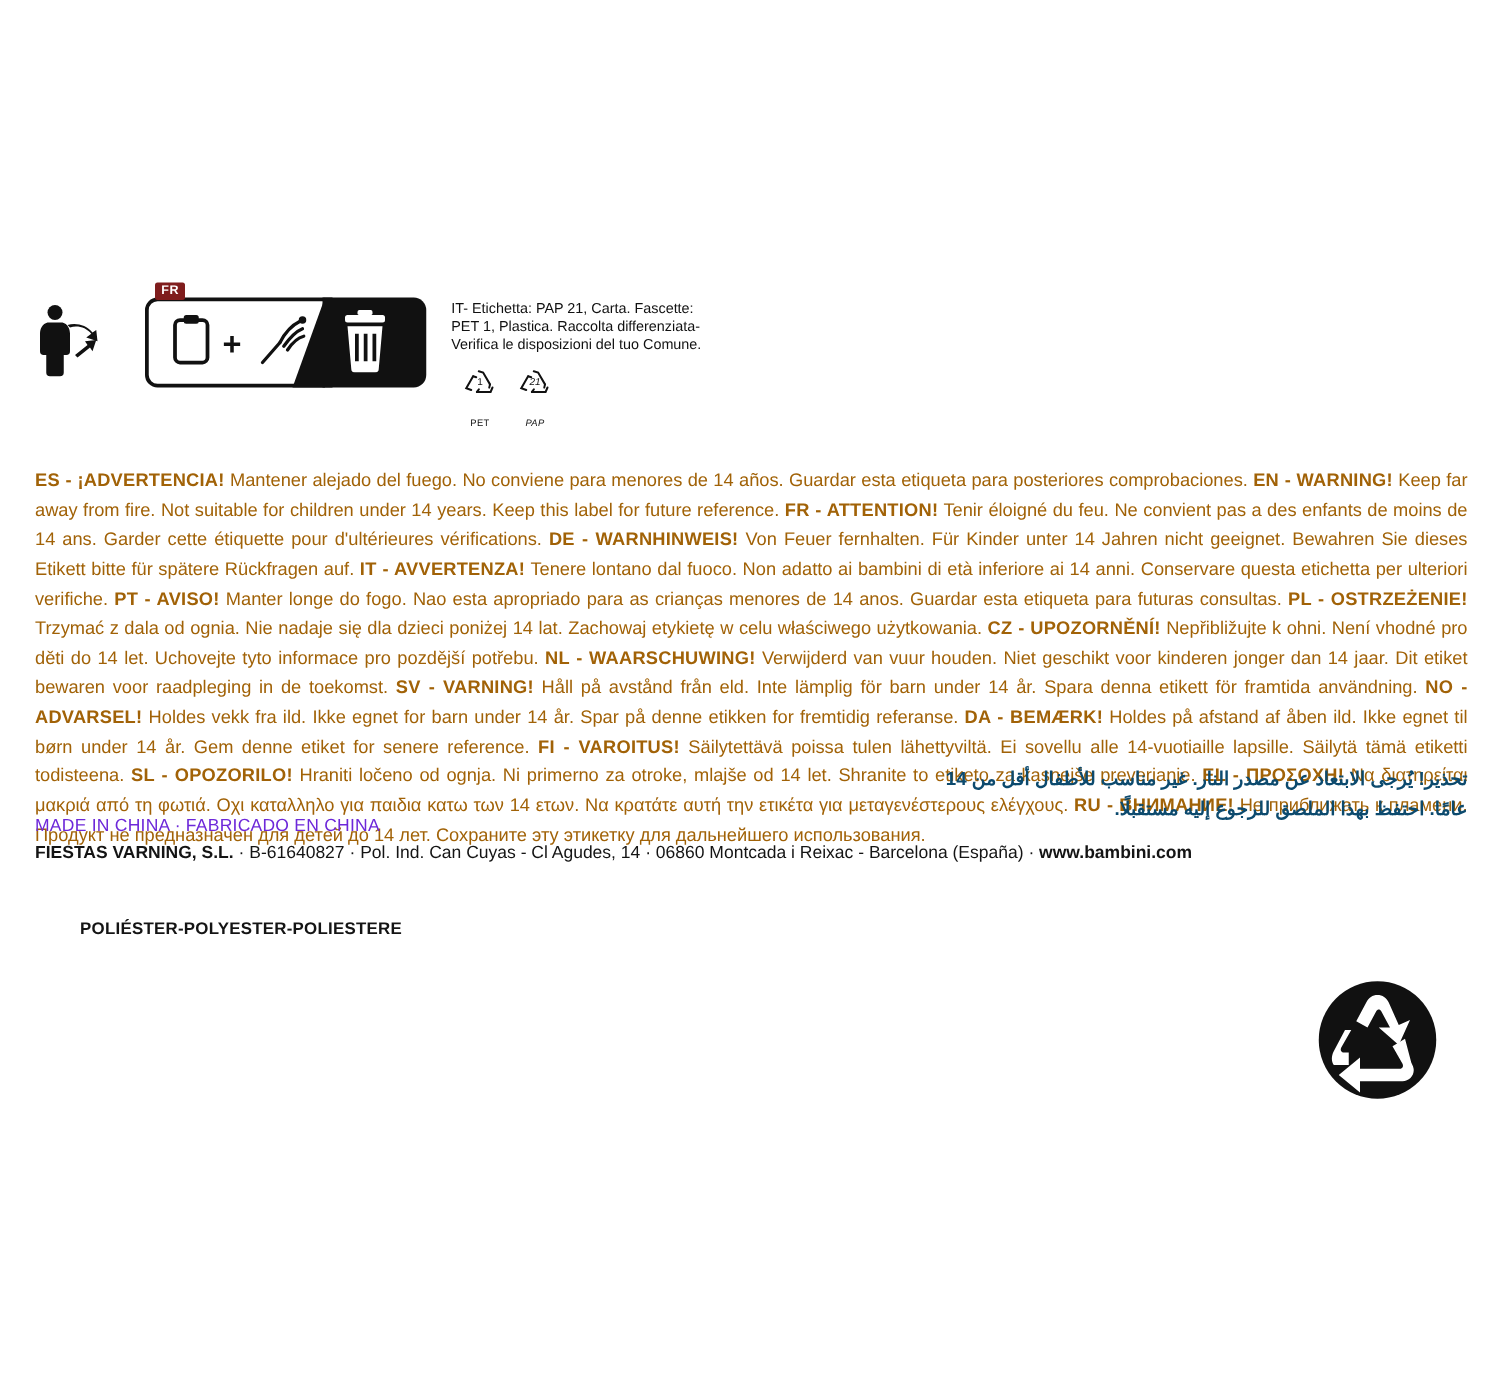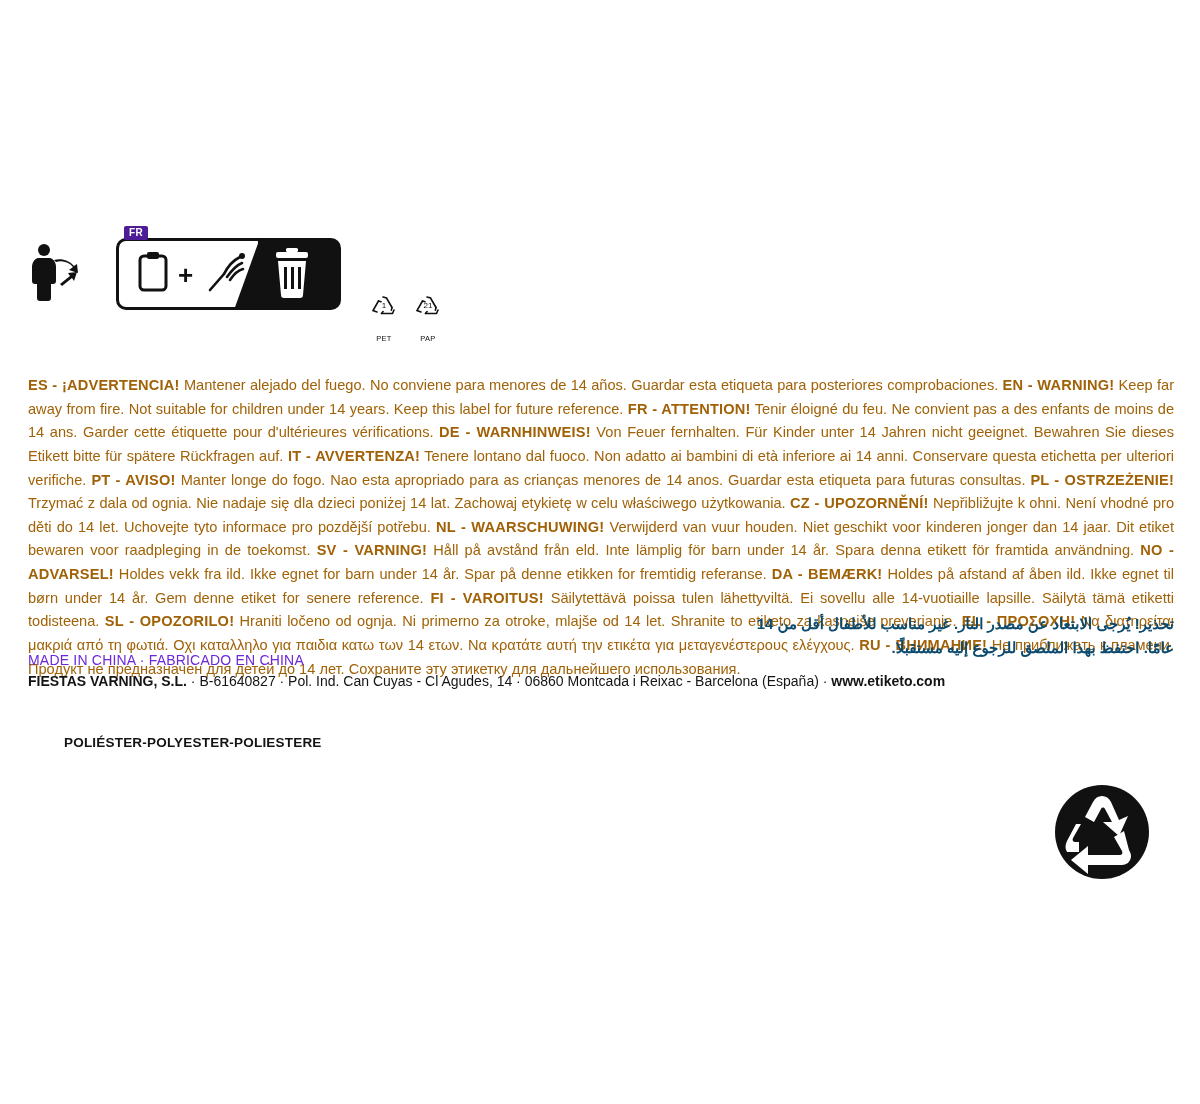--- a/index.html
+++ b/index.html
@@ -70,21 +70,21 @@
     height: 0;
     border-style: solid;
     border-width: 0 0 72px 26px;
     border-color: transparent transparent #111 transparent;
   }
 
   .fr-tag {
     position: absolute;
     left: 8px;
     top: -12px;
-    background: #4c1d95;
+    background: #7f1d1d;
     color: #fff;
     font-size: 10px;
     font-weight: bold;
     letter-spacing: .5px;
     padding: 2px 5px 2px 5px;
     border-radius: 2px;
     line-height: 1;
   }
 
   .icon-clipboard {
@@ -284,40 +284,41 @@
           <line x1="4" y1="38" x2="18" y2="22"></line>
           <path d="M18 22 c4 -8 10 -14 16 -17"></path>
           <path d="M21 25 c5 -7 10 -12 15 -14"></path>
           <path d="M24 28 c4 -6 9 -10 13 -11"></path>
         </g>
         <circle cx="36" cy="4" r="3" fill="#111"></circle>
       </svg>
     </div>
   </div>
 
+  <div id="packaging-note">IT- Etichetta: PAP 21, Carta. Fascette: PET 1, Plastica.  Raccolta differenziata- Verifica le disposizioni del tuo Comune.</div>
 
   <div id="material-codes">
     <div class="mat-code" style="left:0;top:0;">
       <div class="tri">
         <svg width="30" height="24" viewBox="0 0 30 24">
           <g stroke="#111" stroke-width="1.6" fill="none" stroke-linecap="round">
             <path d="M8 19 l-4 -1.5 5.5 -9.5"></path>
             <path d="M14 4 l3.5 1 5.5 9.5"></path>
             <path d="M25 17 l-1.5 3.5 -11 0"></path>
             <path d="M9.5 8 l2.5 0.8"></path>
             <path d="M23 14.5 l-0.6 2.6"></path>
             <path d="M12.5 20.5 l1.6 -2"></path>
           </g>
         </svg>
         <div class="num">1</div>
       </div>
       <div class="lbl">PET</div>
     </div>
 
-    <div class="mat-code" style="left:44px;top:0;">
+    <div class="mat-code" style="left:44px;top:0;font-style:italic;">
       <div class="tri">
         <svg width="30" height="24" viewBox="0 0 30 24">
           <g stroke="#111" stroke-width="1.6" fill="none" stroke-linecap="round">
             <path d="M8 19 l-4 -1.5 5.5 -9.5"></path>
             <path d="M14 4 l3.5 1 5.5 9.5"></path>
             <path d="M25 17 l-1.5 3.5 -11 0"></path>
             <path d="M9.5 8 l2.5 0.8"></path>
             <path d="M23 14.5 l-0.6 2.6"></path>
             <path d="M12.5 20.5 l1.6 -2"></path>
           </g>
@@ -329,21 +330,21 @@
   </div>
 </div>
 
 <div id="warnings"><b>ES - ¡ADVERTENCIA!</b><span> Mantener alejado del fuego. No conviene para menores de 14 años. Guardar esta etiqueta para posteriores comprobaciones. </span><b>EN - WARNING!</b><span> Keep far away from fire. Not suitable for children under 14 years. Keep this label for future reference. </span><b>FR - ATTENTION!</b><span> Tenir éloigné du feu. Ne convient pas a des enfants de moins de 14 ans. Garder cette étiquette pour d'ultérieures vérifications. </span><b>DE - WARNHINWEIS!</b><span> Von Feuer fernhalten. Für Kinder unter 14 Jahren nicht geeignet. Bewahren Sie dieses Etikett bitte für spätere Rückfragen auf. </span><b>IT - AVVERTENZA!</b><span> Tenere lontano dal fuoco. Non adatto ai bambini di età inferiore ai 14 anni. Conservare questa etichetta per ulteriori verifiche. </span><b>PT - AVISO!</b><span> Manter longe do fogo. Nao esta apropriado para as crianças menores de 14 anos. Guardar esta etiqueta para futuras consultas. </span><b>PL - OSTRZEŻENIE!</b><span> Trzymać z dala od ognia. Nie nadaje się dla dzieci poniżej 14 lat. Zachowaj etykietę w celu właściwego użytkowania. </span><b>CZ - UPOZORNĚNÍ!</b><span> Nepřibližujte k ohni. Není vhodné pro děti do 14 let. Uchovejte tyto informace pro pozdější potřebu. </span><b>NL - WAARSCHUWING!</b><span> Verwijderd van vuur houden. Niet geschikt voor kinderen jonger dan 14 jaar. Dit etiket bewaren voor raadpleging in de toekomst. </span><b>SV - VARNING!</b><span> Håll på avstånd från eld. Inte lämplig för barn under 14 år. Spara denna etikett för framtida användning. </span><b>NO - ADVARSEL!</b><span> Holdes vekk fra ild. Ikke egnet for barn under 14 år. Spar på denne etikken for fremtidig referanse. </span><b>DA - BEMÆRK!</b><span> Holdes på afstand af åben ild. Ikke egnet til børn under 14 år. Gem denne etiket for senere reference. </span><b>FI - VAROITUS!</b><span> Säilytettävä poissa tulen lähettyviltä. Ei sovellu alle 14-vuotiaille lapsille. Säilytä tämä etiketti todisteena. </span><b>SL - OPOZORILO!</b><span> Hraniti ločeno od ognja. Ni primerno za otroke, mlajše od 14 let. Shranite to etiketo za kasnejše preverjanje. </span><b>EL - ΠΡΟΣΟΧΗ!</b><span> Να διατηρείται μακριά από τη φωτιά. Οχι καταλληλο για παιδια κατω των 14 ετων. Να κρατάτε αυτή την ετικέτα για μεταγενέστερους ελέγχους. </span><b>RU - ВНИМАНИЕ!</b><span> Не приближать к пламени. Продукт не предназначен для детей до 14 лет. Сохраните эту этикетку для дальнейшего использования.</span></div>
 
 <div id="warning-ar">تحذير! يُرجى الابتعاد عن مصدر النار. غير مناسب للأطفال أقل من 14 عامًا. احتفظ بهذا الملصق للرجوع إليه مستقبلًا.</div>
 
 <div id="made-in">MADE IN CHINA · FABRICADO EN CHINA</div>
 
 <div id="company-line">
-  <span class="strong">FIESTAS VARNING, S.L.</span><span> · B-61640827 · Pol. Ind. Can Cuyas - Cl Agudes, 14 · 06860 Montcada i Reixac - Barcelona (España) · </span><span class="strong">www.etiketo.com</span>
+  <span class="strong">FIESTAS VARNING, S.L.</span><span> · B-61640827 · Pol. Ind. Can Cuyas - Cl Agudes, 14 · 06860 Montcada i Reixac - Barcelona (España) · </span><span class="strong">www.bambini.com</span>
 </div>
 
 <div id="material-line">POLIÉSTER-POLYESTER-POLIESTERE</div>
 
 <div id="green-dot">
   <svg width="96" height="96" viewBox="0 0 96 96">
     <circle cx="48" cy="48" r="47" fill="#111"></circle>
     <g fill="#ffffff">
       <path d="M48 12 c-4 0 -7 2 -9 6 l-8 15 9 5 7 -13 c1 -2 3 -2 4 0 l7 13 -9 0 16 14 9 -20 -9 4 -8 -18 c-2 -4 -5 -6 -9 -6 z"></path>
       <path d="M22 40 l-9 17 c-2 4 -2 8 0 11 l12 0 0 -10 -4 0 c-2 0 -3 -2 -2 -4 l8 -14 z"></path>

